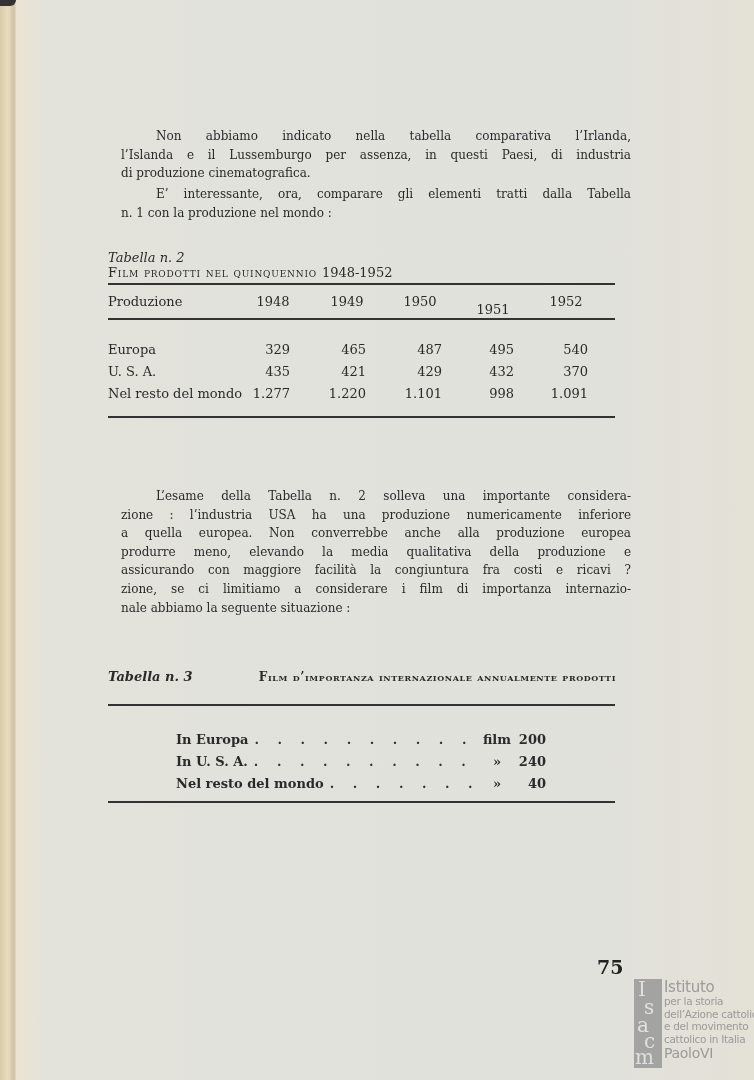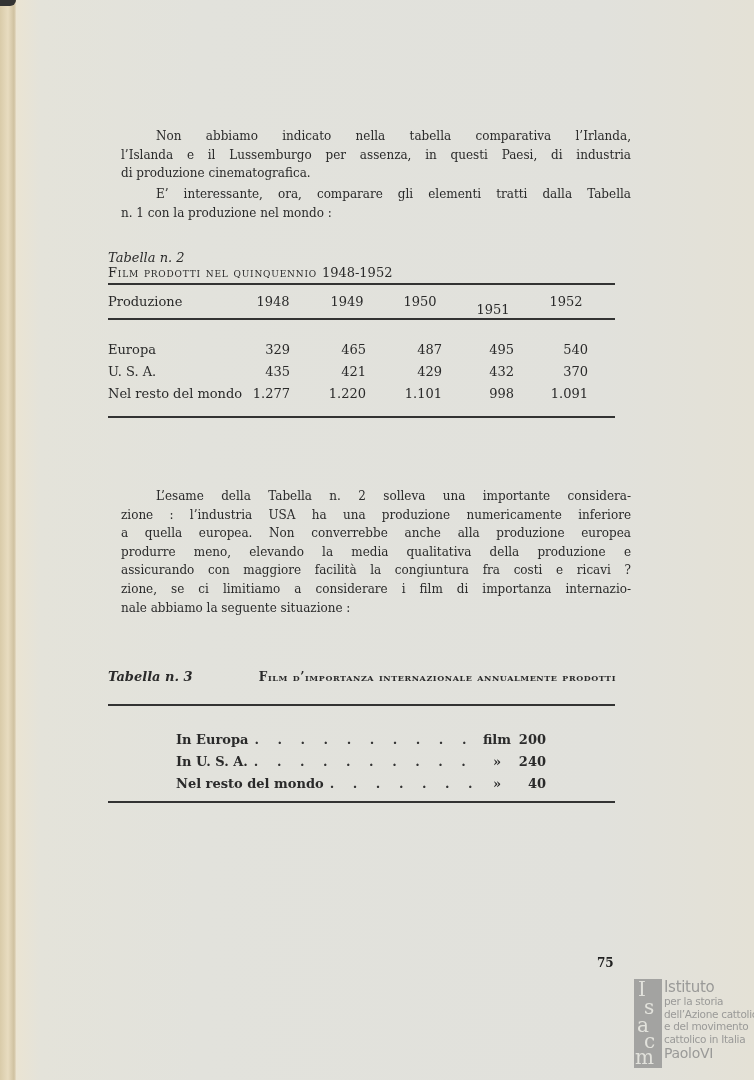--- a/index.html
+++ b/index.html
@@ -63,21 +63,21 @@
     .t3 .row { position: absolute; left: 0; width: 370px; height: 18px; display: flex; align-items: center; }
     .t3 .label { white-space: nowrap; }
     .t3 .leader {
       flex: 1; overflow: hidden; white-space: nowrap; letter-spacing: 7px;
       margin: 0 6px; text-align: right; color: #333;
     }
     .t3 .unit { width: 34px; text-align: center; }
     .t3 .val { width: 32px; text-align: right; }
 
     .page-number {
-      position: absolute; left: 597px; top: 956px; font-size: 12px; font-weight: bold; color: #222;
+      position: absolute; left: 597px; top: 956px; font-size: 19px; font-weight: bold; color: #222;
     }
 
     .logo { position: absolute; left: 634px; top: 979px; width: 120px; height: 100px; color: #9a9a98; }
     .logo .mark {
       position: absolute; left: 0; top: 0; width: 28px; height: 89px; background: #a3a3a1;
     }
     .logo .mark span {
       position: absolute; color: #e2e2dc; font-family: "DejaVu Serif", serif; font-size: 20px; line-height: 20px;
     }
     .logo .l1 { left: 4px; top: 0px; }

